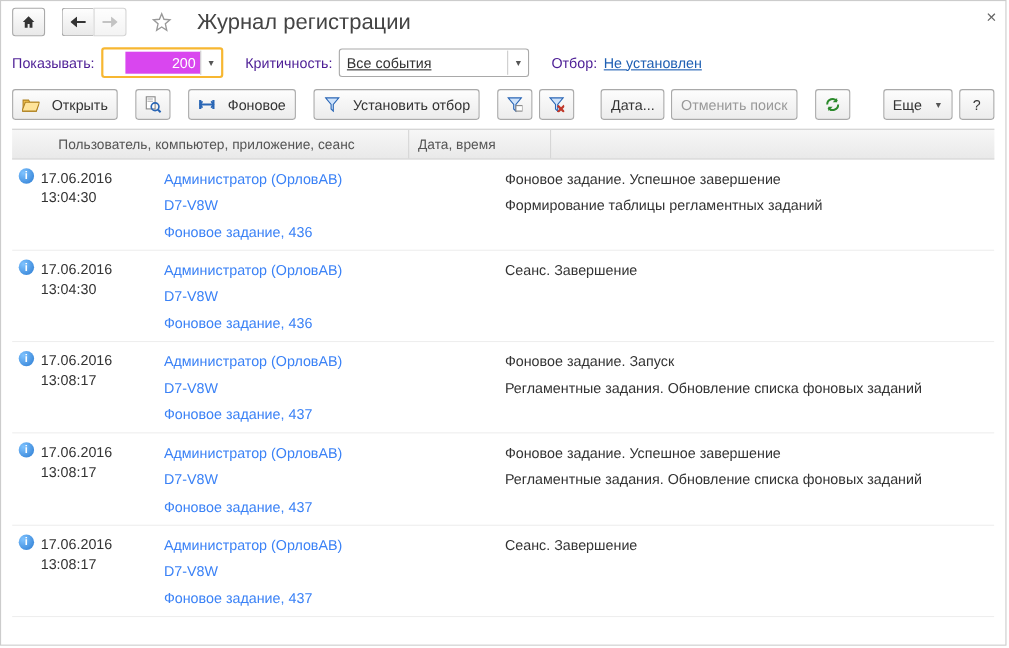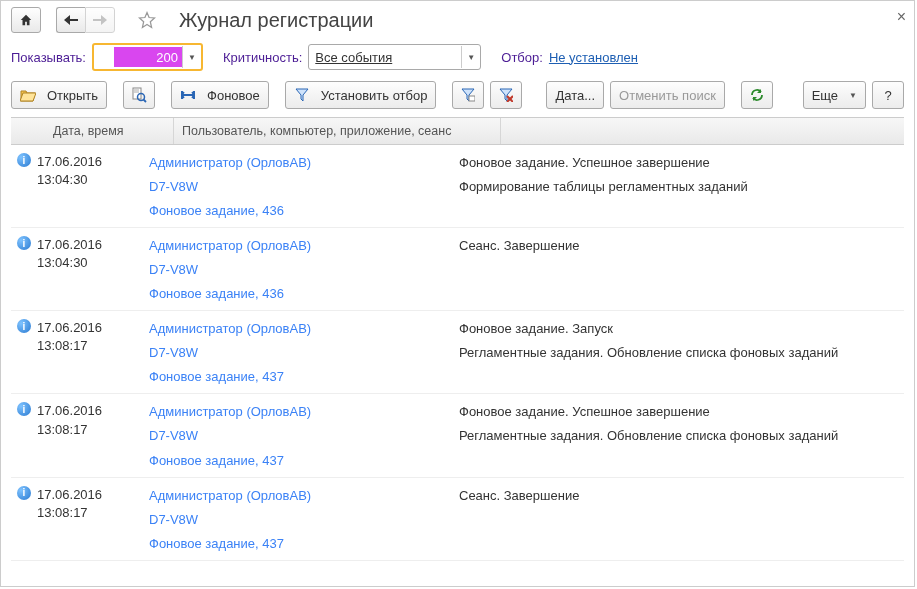--- a/index.html
+++ b/index.html
@@ -326,22 +326,22 @@
       <span>Еще</span>
       <span style="font-size:8px;color:#555;">▼</span>
     </div>
     <div class="tbtn icon-only">
       <span>?</span>
     </div>
   </div>
 
   <div class="thead">
     <div class="th c0"></div>
+    <div class="th c2">Пользователь, компьютер, приложение, сеанс</div>
     <div class="th c1">Дата, время</div>
-    <div class="th c2">Пользователь, компьютер, приложение, сеанс</div>
   </div>
 
   <div class="tbody" id="tbody">
       <div class="row">
         <div class="c0">
           <div class="info-bubble">i</div>
         </div>
         <div class="c1">17.06.2016<br>13:04:30</div>
         <div class="c2">
           <div>Администратор (ОрловАВ)</div>

